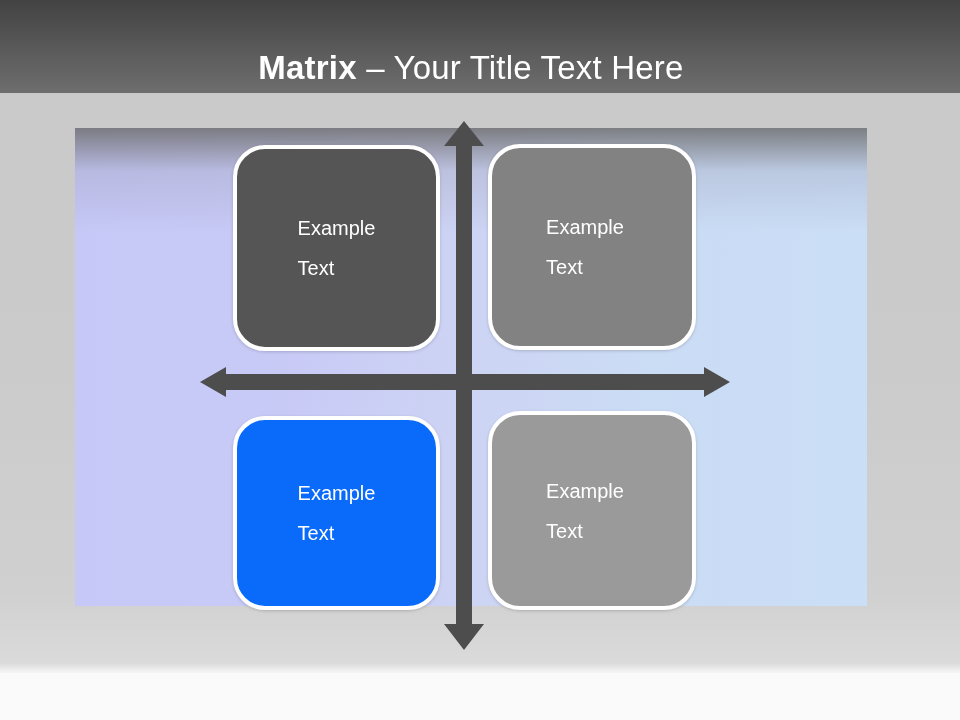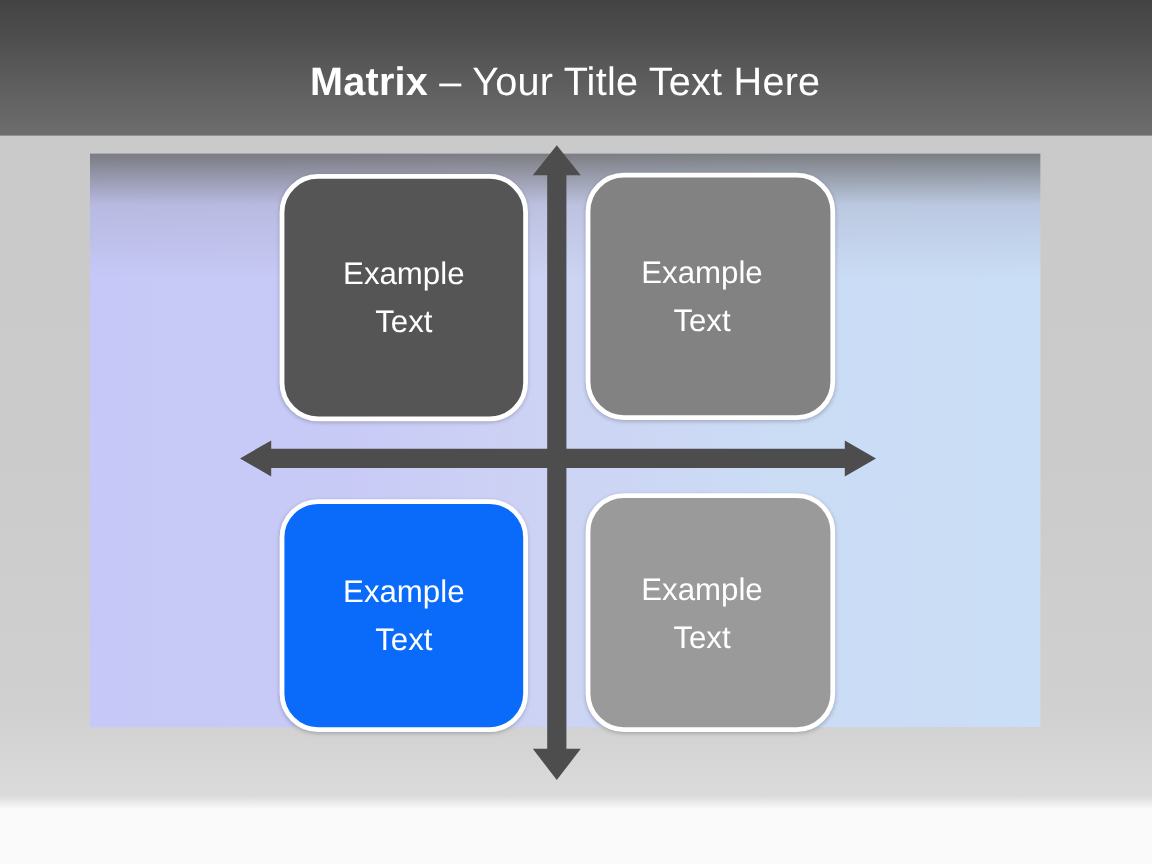--- a/index.html
+++ b/index.html
@@ -47,21 +47,21 @@
     height: 47px;
     background: #fafafa;
   }
 
   
   .header-band {
     position: absolute;
     left: 0;
     top: 0;
     width: 960px;
-    height: 113px;
+    height: 93px;
     background: linear-gradient(180deg, #434343 0%, #4e4e4e 28%, #5e5e5e 62%, #6a6a6a 92%, #6e6e6e 100%);
     z-index: 6;
   }
   .slide-title {
     position: absolute;
     left: 0;
     top: 48px;
     width: 942px;
     text-align: center;
     color: #ffffff;
@@ -112,23 +112,22 @@
     border: 4px solid #ffffff;
     border-radius: 32px;
     z-index: 4;
     display: flex;
     align-items: center;
     justify-content: center;
     box-shadow: 0 1px 3px rgba(60,60,70,0.25);
   }
   .quad-label {
     color: #ffffff;
-    font-size: 26px;
+    font-size: 20px;
     line-height: 40px;
-    text-align: center;
     white-space: pre-line;
     font-weight: 400;
   }
 
   #box-tl {
     left: 233px;
     top: 145px;
     width: 207px;
     height: 206px;
     background: #555555;

